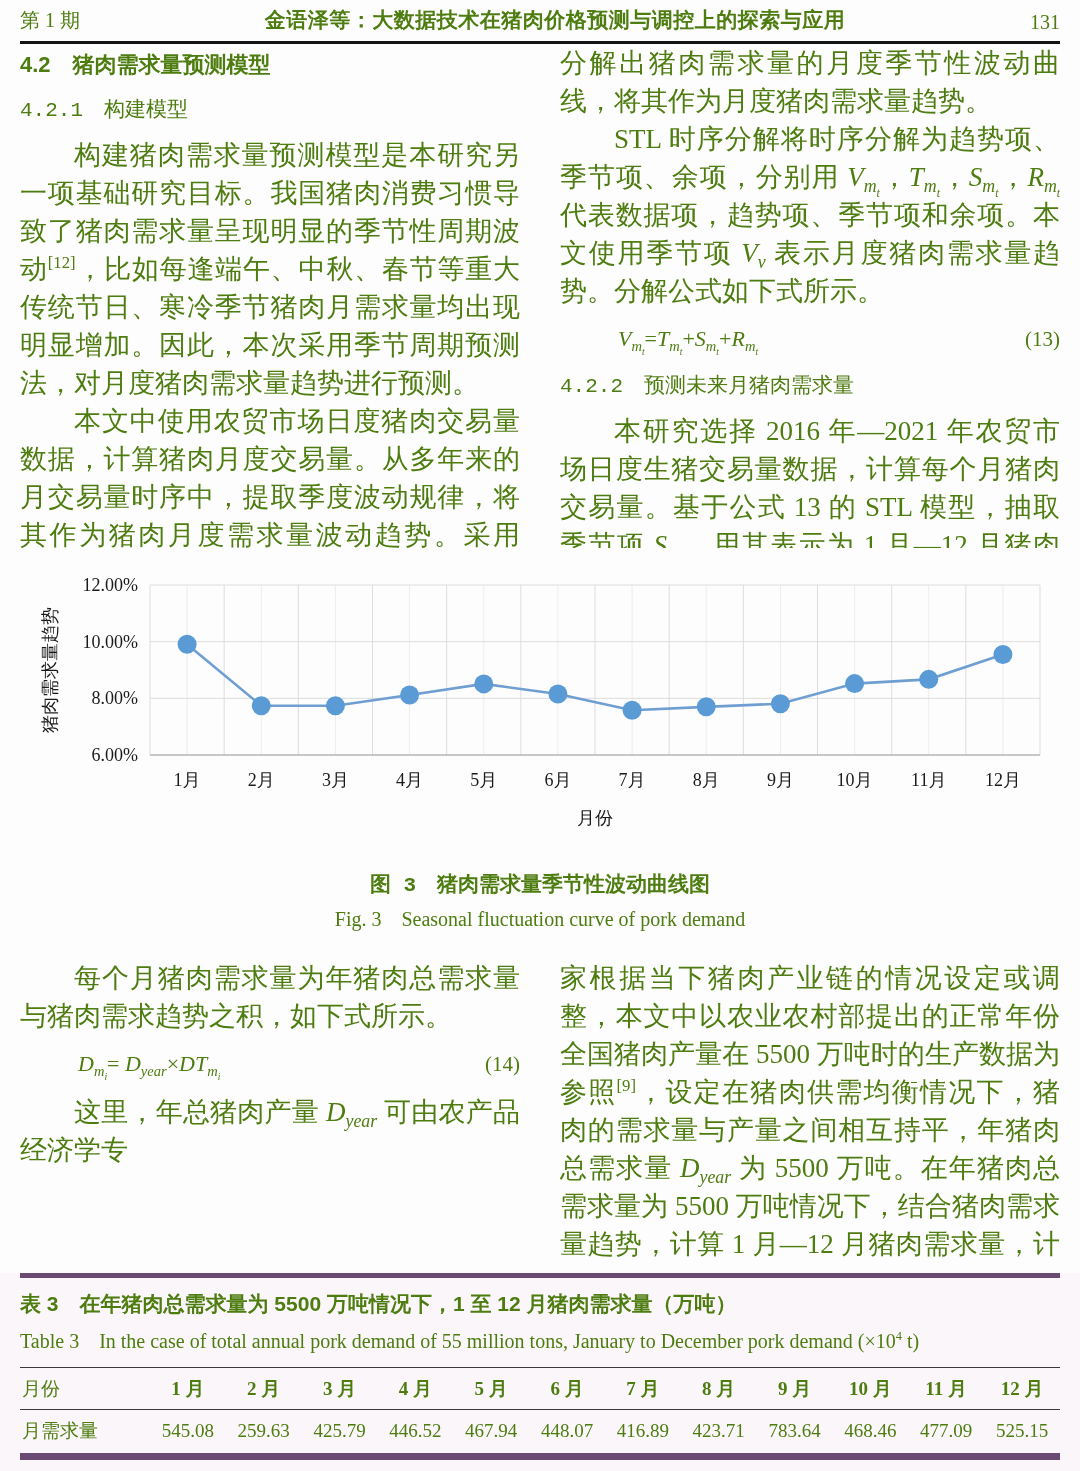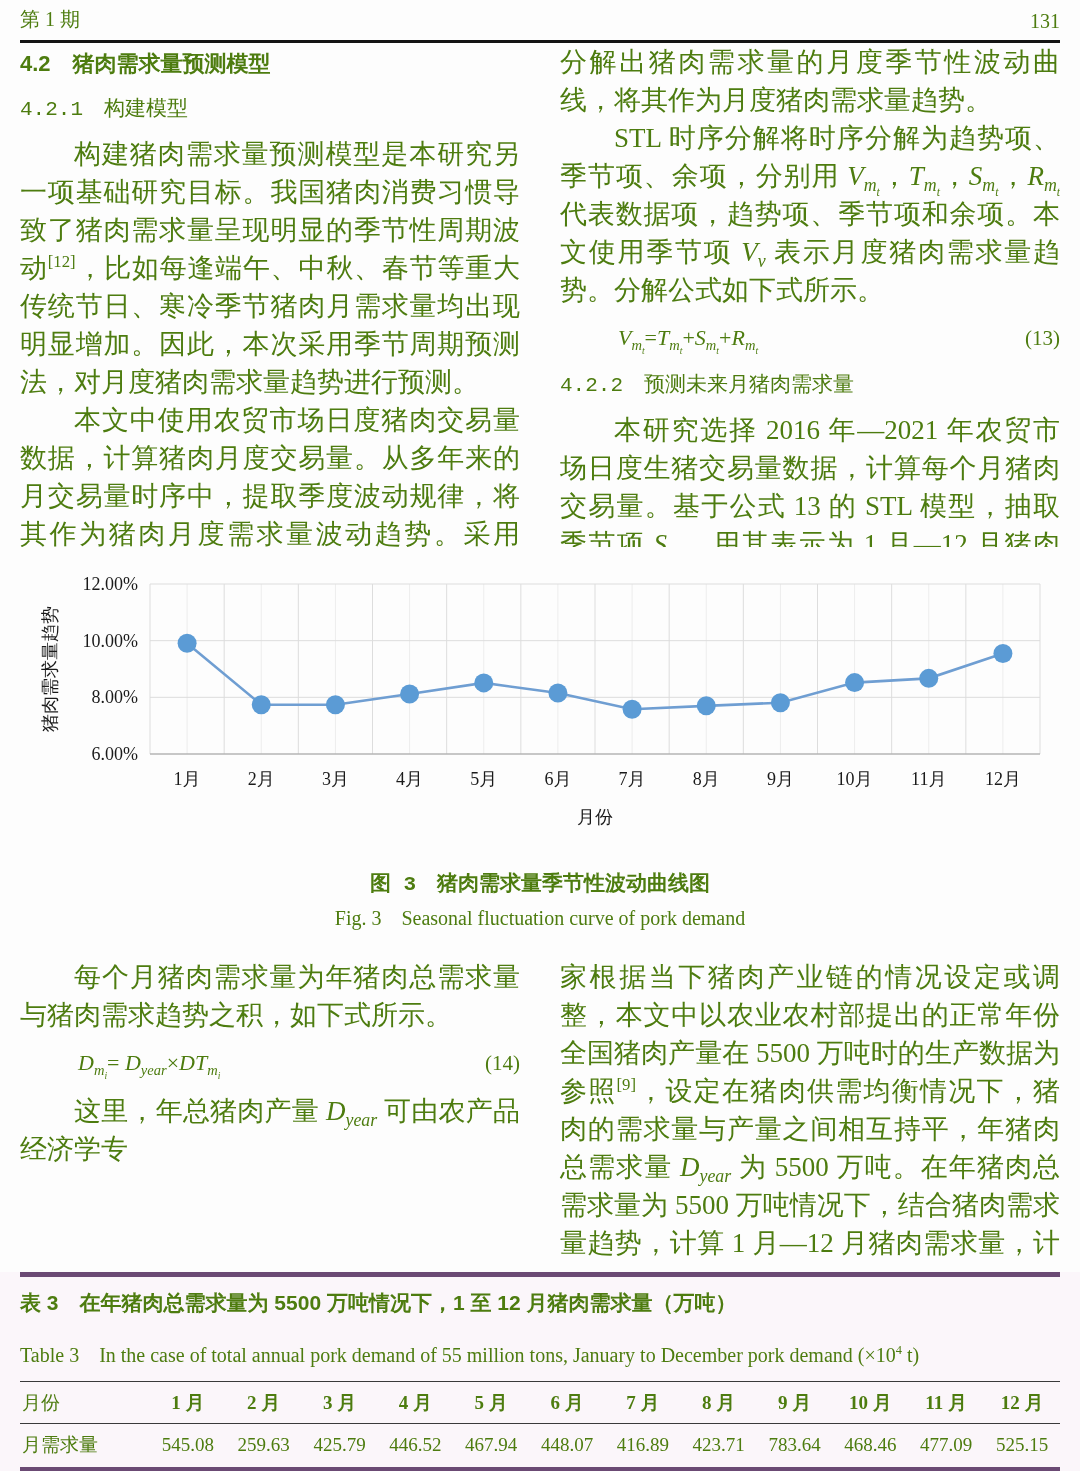--- a/index.html
+++ b/index.html
@@ -27,35 +27,36 @@
   
   .figure{margin-top:14px;text-align:center;}
   .figure svg{display:block;margin-left:20px;}
   .figure svg text{font-family:"Liberation Serif","DejaVu Serif",serif;fill:#1a1a1a;}
   .cap-zh{margin-top:36px;font-family:Liberation Mono, monospace;font-weight:bold;font-size:21px;}
   .cap-en{margin-top:8px;font-size:20px;}
   
   .table-section{margin-top:16px;background:#fbf6fa;padding:0 20px 0;height:200px;}
   .table-inner{border-top:5px solid #6b4a74;padding-top:12px;}
   .tcap-zh{font-family:"Liberation Sans","DejaVu Sans",sans-serif;font-weight:bold;font-size:21px;}
-  .tcap-en{font-size:20px;margin-top:25px;}
+  .tcap-en{font-size:20px;margin-top:10px;}
   table.demand{width:100%;border-collapse:collapse;margin-top:12px;font-size:19px;
                border-top:1.5px solid #3a3a3a;border-bottom:7px solid #6b4a74;}
   table.demand thead tr{border-bottom:1.2px solid #3a3a3a;}
   table.demand th{font-weight:bold;padding:8px 0 7px;text-align:center;}
   table.demand td{padding:8px 0 9px;text-align:center;}
   table.demand th:first-child,table.demand td:first-child{text-align:left;width:128px;padding-left:2px;font-weight:normal;}
 </style>
 </head>
 <body>
 
 <div class="page">
 
   <div class="pg-header">
     <span>第 1 期</span>
+    <span class="pg-title">金语泽等：大数据技术在猪肉价格预测与调控上的探索与应用</span>
     <span>131</span>
   </div>
 
   <div class="cols top-cols">
     <div class="col">
       <h2 class="sec">4.2　猪肉需求量预测模型</h2>
       <h3 class="subsec">4.2.1　构建模型</h3>
       <p class="indent">构建猪肉需求量预测模型是本研究另一项基础研究目标。我国猪肉消费习惯导致了猪肉需求量呈现明显的季节性周期波动<sup>[12]</sup>，比如每逢端午、中秋、春节等重大传统节日、寒冷季节猪肉月需求量均出现明显增加。因此，本次采用季节周期预测法，对月度猪肉需求量趋势进行预测。</p>
       <p class="indent">本文中使用农贸市场日度猪肉交易量数据，计算猪肉月度交易量。从多年来的月交易量时序中，提取季度波动规律，将其作为猪肉月度需求量波动趋势。采用 STL 时间序列分解法（STL，Seasonal and Trend decomposition using Loess，即以鲁棒局部加权回归作为平滑方法的时间序列分解方法），从交易数据中</p>
     </div>

